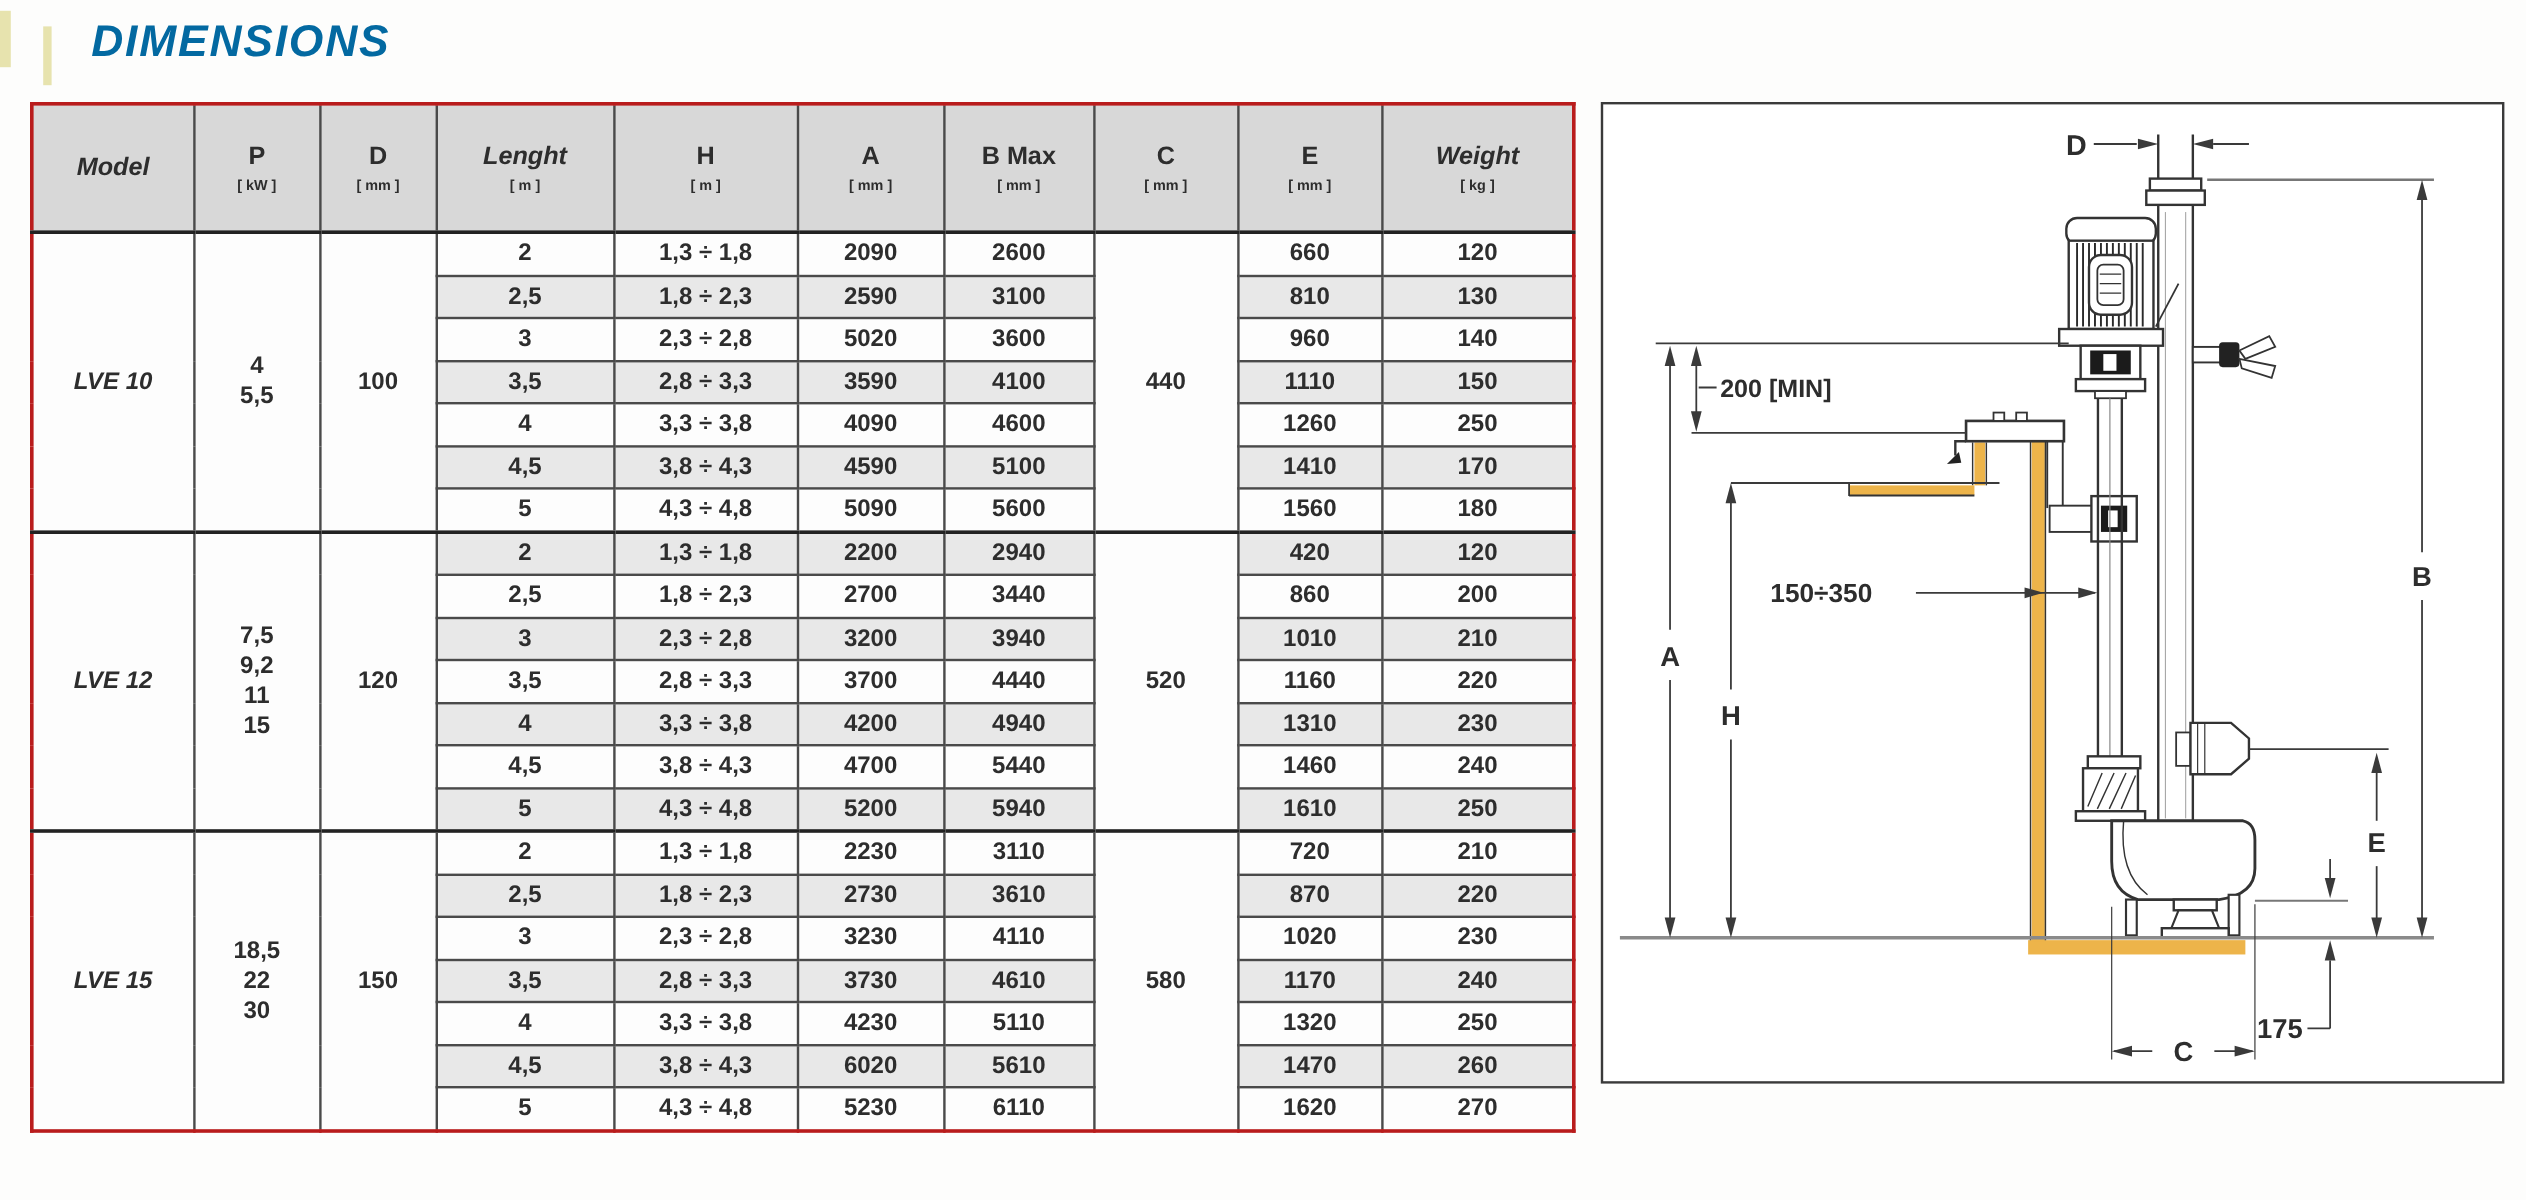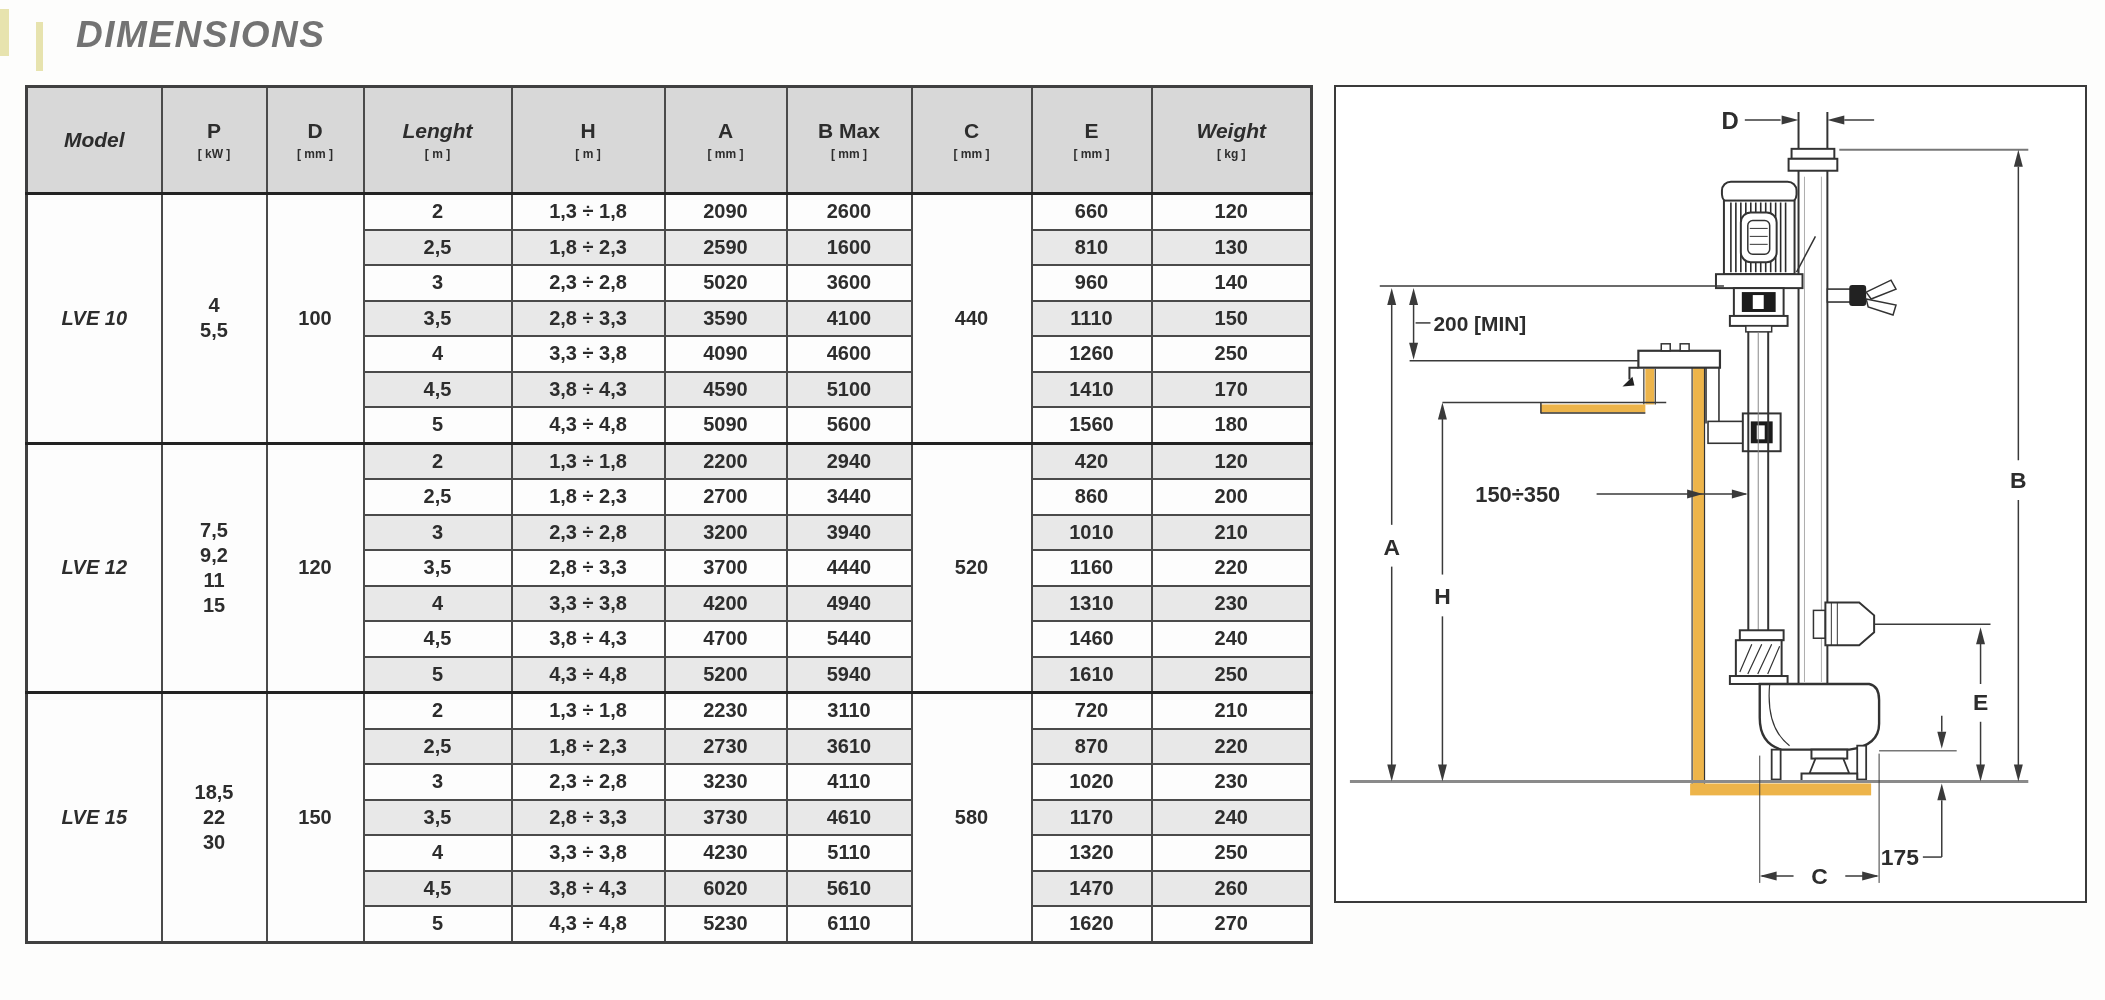--- a/index.html
+++ b/index.html
@@ -1,24 +1,24 @@
 <!DOCTYPE html>
 <html><head>
 <meta charset="utf-8">
 <style>
   html,body{margin:0;padding:0;}
   body{width:2105px;height:1000px;background:#fdfdfc;overflow:hidden;position:relative;
        font-family:"Liberation Sans", sans-serif;}
   .edge-mark{position:absolute;left:0;top:9px;width:9px;height:47px;background:#e7e3ae;}
   .title-bar{position:absolute;left:36px;top:22px;width:7px;height:49px;background:#e7e3ae;}
   .page-title{position:absolute;left:76px;top:14px;margin:0;font-size:37px;font-weight:600;
-      font-style:italic;color:#737373;letter-spacing:1.5px;}
+      font-style:italic;color:#0369a1;letter-spacing:1.5px;}
   
   .dim-table-wrap{position:absolute;left:25px;top:85px;width:1280px;}
-  table.dims{width:100%;border-collapse:collapse;table-layout:fixed;border:3px solid #404040;}
+  table.dims{width:100%;border-collapse:collapse;table-layout:fixed;border:3px solid #b91c1c;}
   table.dims th,table.dims td{border:2px solid #4a4a4a;text-align:center;vertical-align:middle;
       color:#2d2d2d;padding:0;}
   table.dims thead th{background:#d8d8d8;height:104px;border-bottom:3px solid #222;}
   table.dims td{height:33.5px;font-size:20px;font-weight:bold;background:#fdfdfd;}
   tr.alt td.stripe{background:#e8e8e8;}
   tr.sec-start td{border-top:3px solid #222;}
   td.merged{background:#fdfdfd !important;font-size:20px;line-height:1.25;}
   td.model-cell{font-size:21px;font-style:italic;}
   .hl{font-size:21px;font-weight:bold;line-height:1.15;}
   .hu{font-size:12px;font-weight:bold;margin-top:3px;}
@@ -106,21 +106,21 @@
           <td class="stripe">2090</td>
           <td class="stripe">2600</td>
           <td class="merged" rowspan="7">440</td>
           <td class="stripe">660</td>
           <td class="stripe">120</td>
         </tr>
         <tr class="alt">
           <td class="stripe">2,5</td>
           <td class="stripe">1,8 ÷ 2,3</td>
           <td class="stripe">2590</td>
-          <td class="stripe">1600</td>
+          <td class="stripe">3100</td>
           <td class="stripe">810</td>
           <td class="stripe">130</td>
         </tr>
         <tr>
           <td class="stripe">3</td>
           <td class="stripe">2,3 ÷ 2,8</td>
           <td class="stripe">5020</td>
           <td class="stripe">3600</td>
           <td class="stripe">960</td>
           <td class="stripe">140</td>

